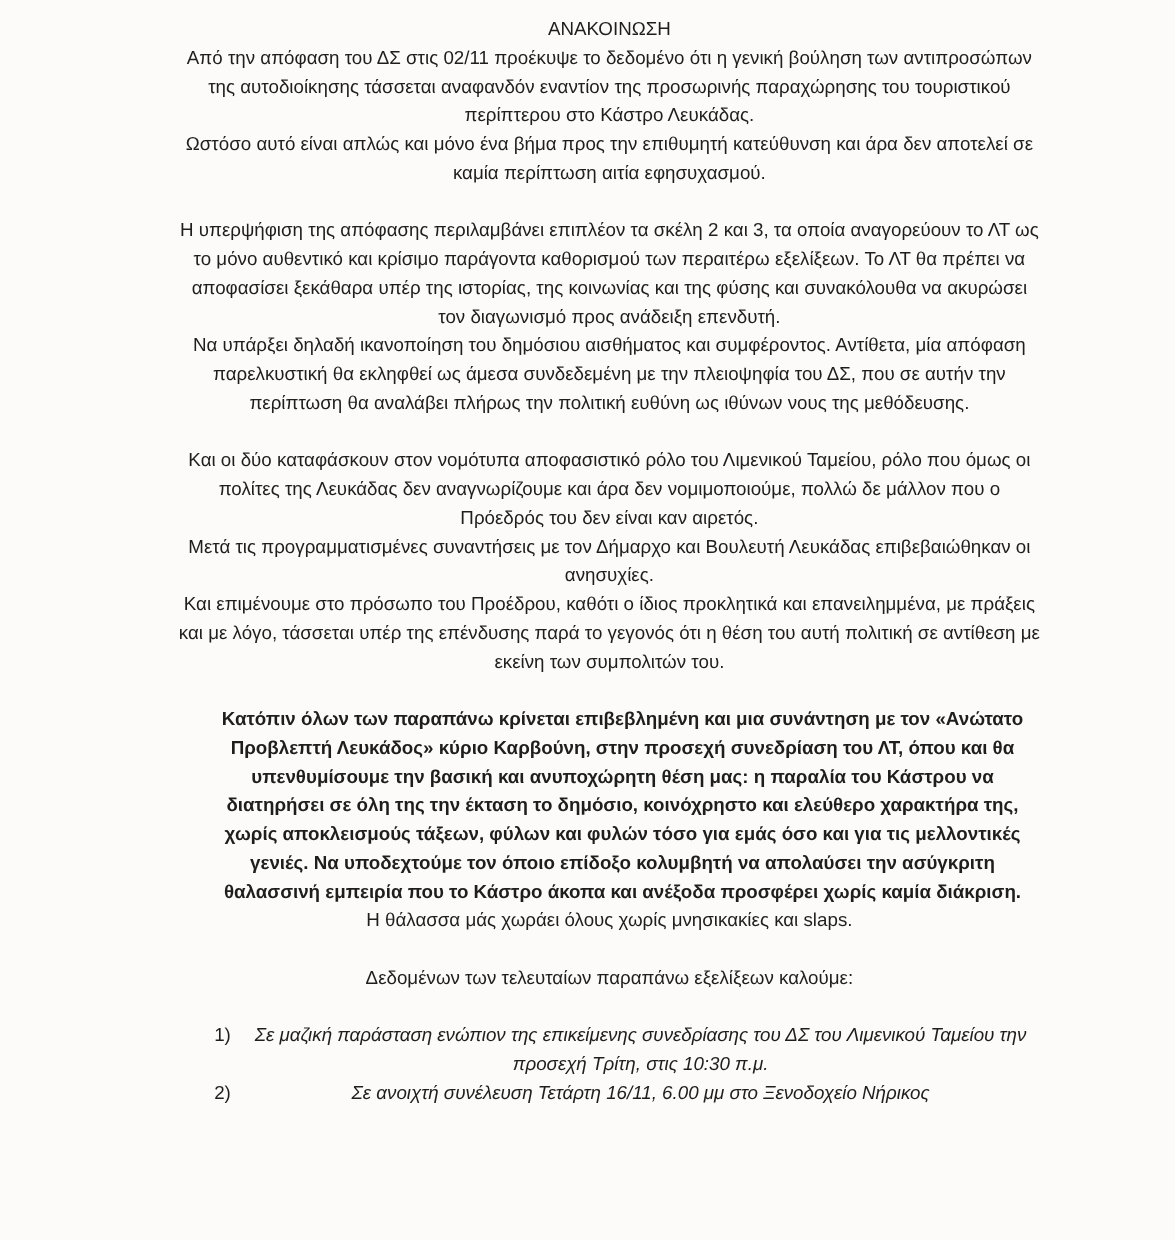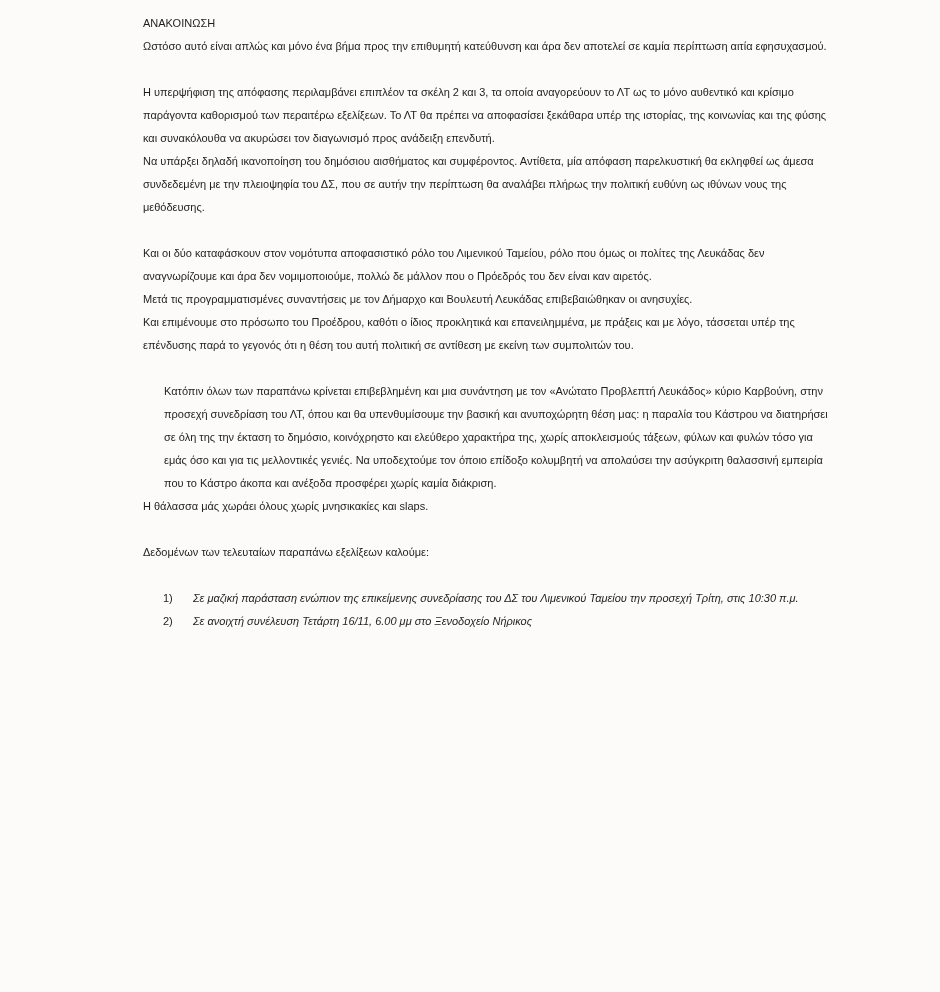--- a/index.html
+++ b/index.html
@@ -7,42 +7,43 @@
     position:relative;
     width:940px;height:992px;
     background:#fcfbfa;
     font-family:"Liberation Sans",sans-serif;
     color:#1e1e1e;
     overflow:hidden;
     box-sizing:border-box;
   }
   .doc{
     padding:12px 108px 0 143px;
-    font-size:11px;
+    font-size:15px;
     line-height:23px;
-    text-align:left;
+    text-align:center;
   }
   .title{margin:0;}
   .para{margin:0 0 23px 0;}
   .seg{display:block;}
-  .bold{font-weight:normal;margin-left:21px;}
+  .bold{font-weight:bold;margin-left:21px;}
   .list{padding-left:20px;}
   .list-item{display:flex;align-items:flex-start;}
   .marker{flex:none;width:30px;}
   .li-text{flex:1;font-style:italic;}
 </style>
 </head>
 <body>
 
 <div class="page">
   <div class="doc">
 
     <div class="title">ΑΝΑΚΟΙΝΩΣΗ</div>
 
     <p class="para">
+      <span class="seg">Από την απόφαση του ΔΣ στις 02/11 προέκυψε το δεδομένο ότι η γενική βούληση των αντιπροσώπων της αυτοδιοίκησης τάσσεται αναφανδόν εναντίον της προσωρινής παραχώρησης του τουριστικού περίπτερου στο Κάστρο Λευκάδας.</span>
       <span class="seg">Ωστόσο αυτό είναι απλώς και μόνο ένα βήμα προς την επιθυμητή κατεύθυνση και άρα δεν αποτελεί σε καμία περίπτωση αιτία εφησυχασμού.</span>
     </p>
 
     <p class="para">
       <span class="seg">Η υπερψήφιση της απόφασης περιλαμβάνει επιπλέον τα σκέλη 2 και 3, τα οποία αναγορεύουν το ΛΤ ως το μόνο αυθεντικό και κρίσιμο παράγοντα καθορισμού των περαιτέρω εξελίξεων. Το ΛΤ θα πρέπει να αποφασίσει ξεκάθαρα υπέρ της ιστορίας, της κοινωνίας και της φύσης και συνακόλουθα να ακυρώσει τον διαγωνισμό προς ανάδειξη επενδυτή.</span>
       <span class="seg">Να υπάρξει δηλαδή ικανοποίηση του δημόσιου αισθήματος και συμφέροντος. Αντίθετα, μία απόφαση παρελκυστική θα εκληφθεί ως άμεσα συνδεδεμένη με την πλειοψηφία του ΔΣ, που σε αυτήν την περίπτωση θα αναλάβει πλήρως την πολιτική ευθύνη ως ιθύνων νους της μεθόδευσης.</span>
     </p>
 
     <p class="para">
       <span class="seg">Και οι δύο καταφάσκουν στον νομότυπα αποφασιστικό ρόλο του Λιμενικού Ταμείου, ρόλο που όμως οι πολίτες της Λευκάδας δεν αναγνωρίζουμε και άρα δεν νομιμοποιούμε, πολλώ δε μάλλον που ο Πρόεδρός του δεν είναι καν αιρετός.</span>

